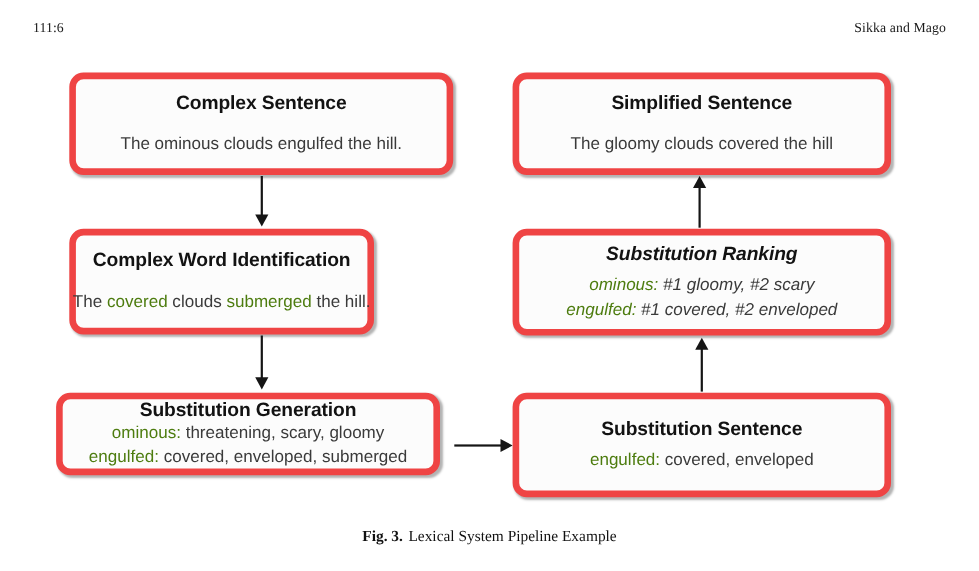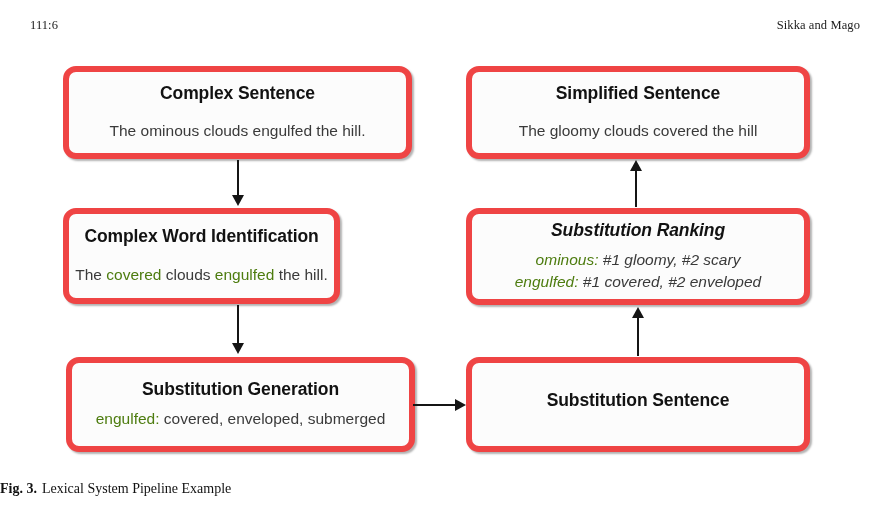--- a/index.html
+++ b/index.html
@@ -107,20 +107,21 @@
     border-bottom: 6.5px solid transparent;
     border-left: 11px solid #151515;
   }
 
   
   .caption {
     position: absolute;
     left: 0;
     right: 0;
     top: 481px;
+    text-align: center;
     font-family: "Liberation Serif", serif;
     font-size: 14px;
     color: #111111;
   }
   .caption .lbl {
     font-weight: bold;
     margin-right: 5px;
   }
 </style>
 </head>
@@ -138,42 +139,44 @@
   </div>
 
   <div class="arrow-v down" style="left:231px; top:160px; width:14px; height:46px;">
     <div class="shaft"></div>
     <div class="head"></div>
   </div>
 
   <div class="node" style="left:63px; top:208px; width:277px; height:96px;">
     <div class="node-title">Complex Word Identification</div>
     <div class="gap-lg"></div>
-    <div class="node-body"><span>The </span><span class="kw">covered</span><span> clouds </span><span class="kw">engulfed</span><span> the hill.</span></div>
+    <div class="node-body"><span>The </span><span class="kw">covered</span><span> clouds </span><span class="kw">submerged</span><span> the hill.</span></div>
   </div>
 
   <div class="arrow-v down" style="left:231px; top:305px; width:14px; height:49px;">
     <div class="shaft"></div>
     <div class="head"></div>
   </div>
 
-  <div class="node" style="left:66px; top:357px; width:349px; height:95px;">
+  <div class="node" style="left:51px; top:357px; width:349px; height:75px;">
     <div class="node-title">Substitution Generation</div>
     <div class="gap-sm"></div>
+    <div class="node-body"><span class="kw">ominous:</span><span> threatening, scary, gloomy</span></div>
     <div class="node-body"><span class="kw">engulfed:</span><span> covered, enveloped, submerged</span></div>
   </div>
 
   <div class="arrow-h" style="left:413px; top:398px; width:53px; height:14px;">
     <div class="shaft"></div>
     <div class="head"></div>
   </div>
 
   <div class="node" style="left:466px; top:357px; width:344px; height:95px;">
     <div class="node-title">Substitution Sentence</div>
     <div class="gap-sm"></div>
+    <div class="node-body"><span class="kw">engulfed:</span><span> covered, enveloped</span></div>
   </div>
 
   <div class="arrow-v up" style="left:631px; top:307px; width:14px; height:49px;">
     <div class="shaft"></div>
     <div class="head"></div>
   </div>
 
   <div class="node" style="left:466px; top:208px; width:344px; height:97px;font-style:italic;">
     <div class="node-title">Substitution Ranking</div>
     <div class="gap-sm"></div>

